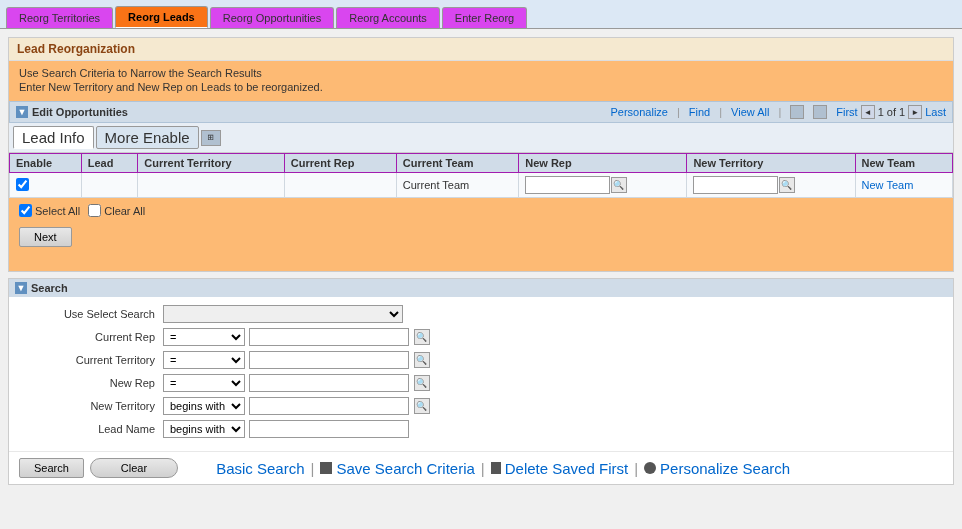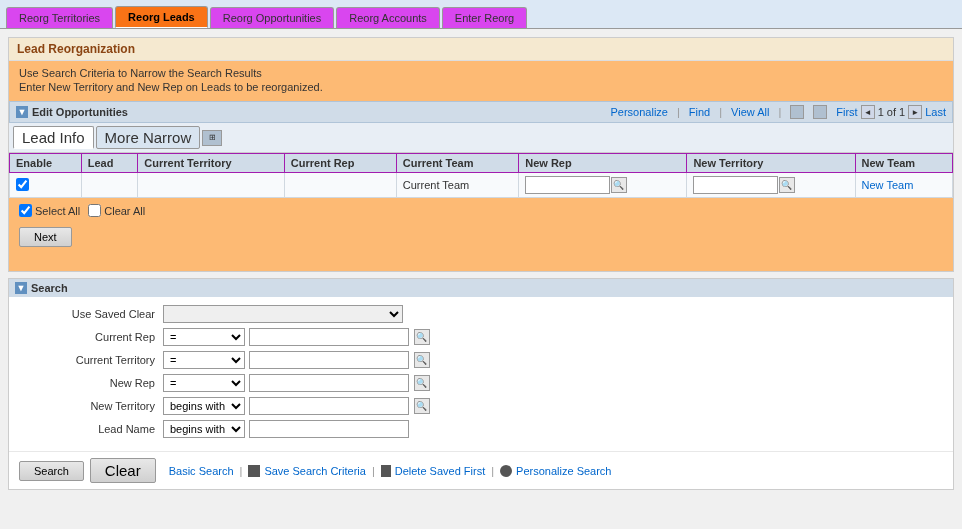--- a/index.html
+++ b/index.html
@@ -69,22 +69,22 @@
     .form-label { text-align: right; width: 130px; margin-right: 8px; font-size: 11px; }
     .form-input { display: flex; align-items: center; gap: 4px; }
     .form-select { border: 1px solid #999; padding: 1px 2px; font-size: 11px; background: #fff; height: 18px; }
     .form-text { border: 1px solid #999; padding: 2px 4px; width: 160px; font-size: 11px; height: 18px; }
 
     .saved-search-select { width: 240px; border: 1px solid #999; padding: 1px; font-size: 11px; height: 18px; }
 
     
     .search-actions { display: flex; align-items: center; padding: 6px 10px; gap: 6px; border-top: 1px solid #e8e8e8; }
     .btn-search { padding: 3px 14px; background: linear-gradient(to bottom, #e8e8e8, #d0d0d0); border: 1px solid #999; cursor: pointer; font-size: 11px; border-radius: 2px; }
-    .btn-clear-search { padding: 3px 14px; background: linear-gradient(to bottom, #e8e8e8, #d0d0d0); border: 1px solid #999; cursor: pointer; font-size: 15px; border-radius: 2px; }
-    .action-links { display: flex; align-items: center; gap: 6px; margin-left: 7px; font-size: 11px; text-align: right; }
+    .btn-clear-search { padding: 3px 30px; background: linear-gradient(to bottom, #e8e8e8, #d0d0d0); border: 1px solid #999; cursor: pointer; font-size: 11px; border-radius: 10px; }
+    .action-links { display: flex; align-items: center; gap: 6px; margin-left: 32px; font-size: 15px; text-align: right; }
     .action-link { color: #0066cc; text-decoration: none; cursor: pointer; display: flex; align-items: center; gap: 2px; }
 
     .new-team-link { color: #0066cc; text-decoration: none; cursor: pointer; font-size: 11px; white-space: nowrap; }
   </style>
 </head>
 <body>
 
 <div class="top-tabs">
   <div class="tab">Reorg Territories</div>
   <div class="tab active">Reorg Leads</div>
@@ -121,21 +121,21 @@
           <span class="pg-btn">◄</span>
           <span>1 of 1</span>
           <span class="pg-btn">►</span>
           <span style="color:#0066cc;cursor:pointer;">Last</span>
         </div>
       </div>
     </div>
 
     <div class="sub-tabs">
       <div class="sub-tab active">Lead Info</div>
-      <div class="sub-tab">More Narrow</div>
+      <div class="sub-tab">More Enable</div>
       <div class="sub-tab-icon">⊞</div>
     </div>
 
     <table class="data-table">
       <thead>
         <tr>
           <th>Enable</th>
           <th>Lead</th>
           <th>Current Territory</th>
           <th>Current Rep</th>
@@ -191,21 +191,21 @@
 
   <div class="search-section">
     <div class="search-section-header">
       <span class="collapse-icon">▼</span>
       <span>Search</span>
     </div>
 
     <div class="search-form">
 
       <div class="form-row">
-        <div class="form-label">Use Saved Clear</div>
+        <div class="form-label">Use Select Search</div>
         <div class="form-input">
           <select class="saved-search-select">
             <option value=""></option>
           </select>
         </div>
       </div>
 
       <div class="form-row">
         <div class="form-label">Current Rep</div>
         <div class="form-input">

